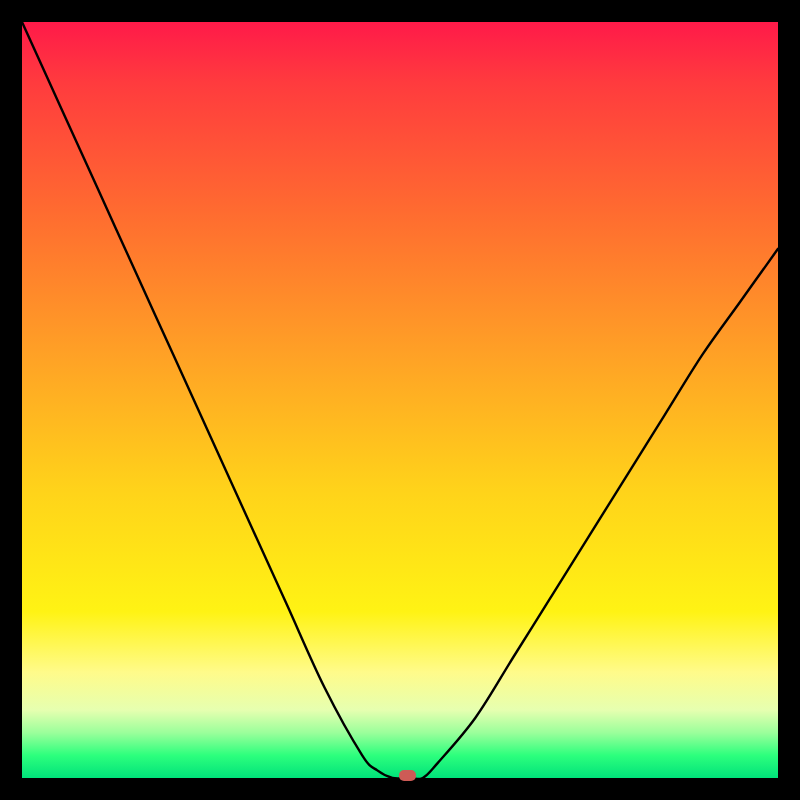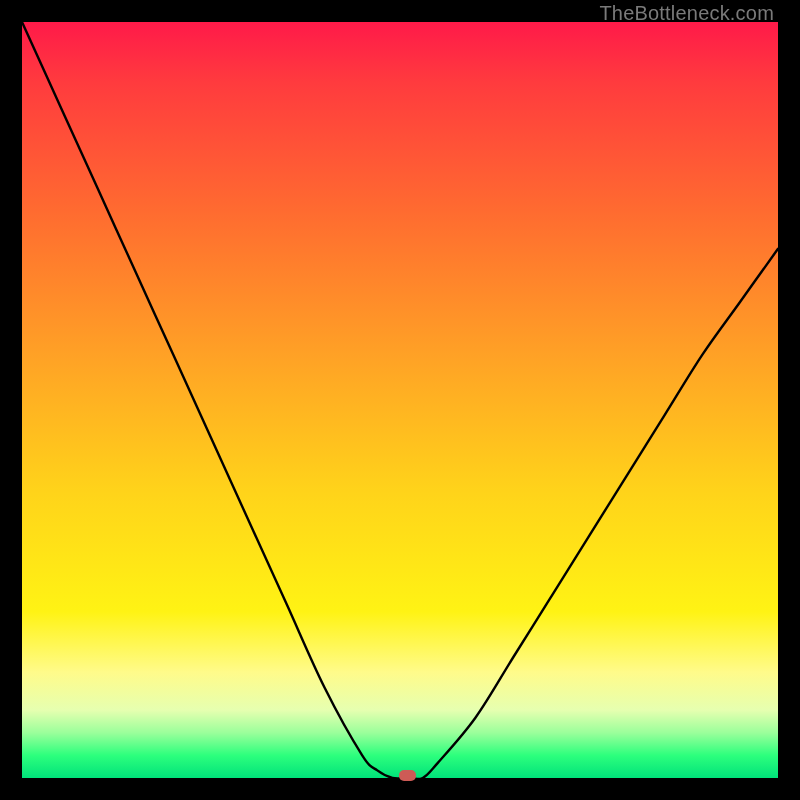--- a/index.html
+++ b/index.html
@@ -65,21 +65,20 @@
     height: 11px;
     background: #cd5b56;
     border-radius: 5px;
   }
 </style>
 </head>
 <body>
 
 <div class="frame">
 
-  <div class="watermark">TheBottleneck.com</div>
 
   <div class="plot">
 
     <svg class="curve" viewBox="0 0 756 756" preserveAspectRatio="none">
 
       <path fill="none" stroke="#000" stroke-width="2.4" stroke-linecap="round" stroke-linejoin="round" d="M 0.0 0.0 C 6.3 13.9, 25.2 55.4, 37.8 83.2 C 50.4 110.9, 63.0 138.6, 75.6 166.3 C 88.2 194.0, 100.8 221.8, 113.4 249.5 C 126.0 277.2, 138.6 304.9, 151.2 332.6 C 163.8 360.4, 176.4 388.1, 189.0 415.8 C 201.6 443.5, 214.2 471.2, 226.8 499.0 C 239.4 526.7, 252.0 554.4, 264.6 582.1 C 277.2 609.8, 289.8 640.1, 302.4 665.3 C 315.0 690.5, 331.4 719.5, 340.2 733.3 C 349.0 747.2, 350.3 744.7, 355.3 748.4 C 360.4 752.2, 365.4 754.7, 370.4 756.0 C 375.5 757.3, 380.5 756.0, 385.6 756.0 C 390.6 756.0, 395.6 758.5, 400.7 756.0 C 405.7 753.5, 407.0 751.0, 415.8 740.9 C 424.6 730.8, 441.0 713.2, 453.6 695.5 C 466.2 677.9, 478.8 655.2, 491.4 635.0 C 504.0 614.9, 516.6 594.7, 529.2 574.6 C 541.8 554.4, 554.4 534.2, 567.0 514.1 C 579.6 493.9, 592.2 473.8, 604.8 453.6 C 617.4 433.4, 630.0 413.3, 642.6 393.1 C 655.2 373.0, 667.8 351.5, 680.4 332.6 C 693.0 313.7, 705.6 297.4, 718.2 279.7 C 730.8 262.1, 749.7 235.6, 756.0 226.8"></path>
     </svg>
 
     <div class="marker" style="left:377.1px; top:748.0px;"></div>
 

